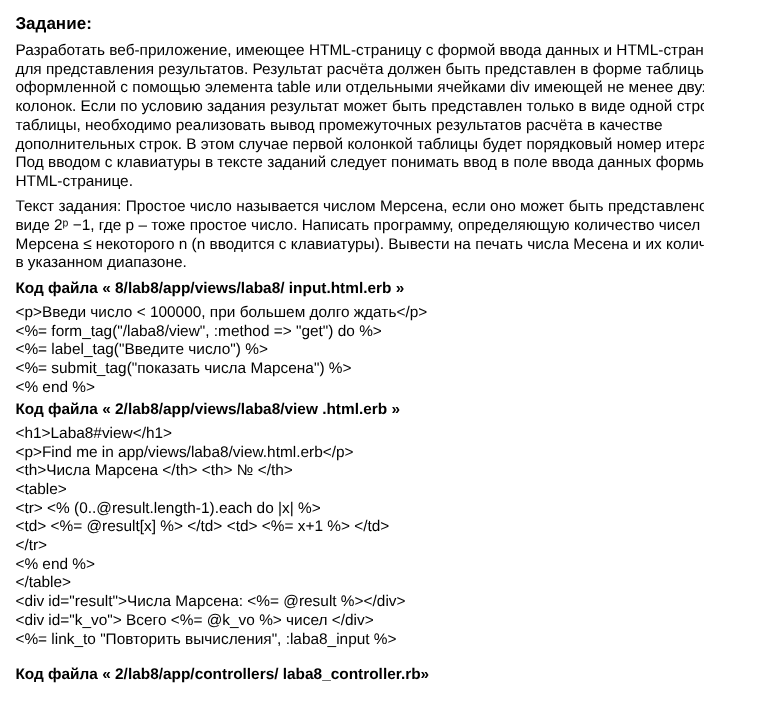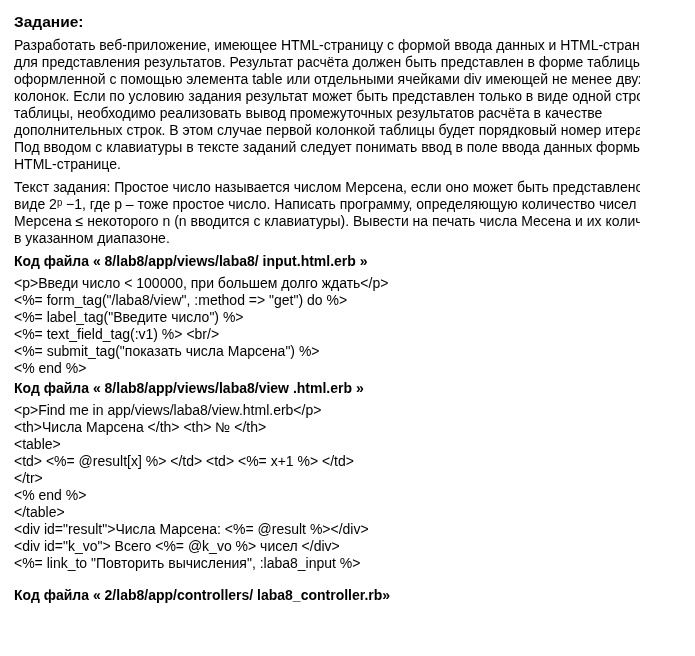--- a/index.html
+++ b/index.html
@@ -53,30 +53,31 @@
   <h1 class="doc-title">Задание:</h1>
 
   <p class="body-text">Разработать веб-приложение, имеющее HTML-страницу с формой ввода данных и HTML-страницу для представления результатов. Результат расчёта должен быть представлен в форме таблицы, оформленной с помощью элемента table или отдельными ячейками div имеющей не менее двух колонок. Если по условию задания результат может быть представлен только в виде одной строки таблицы, необходимо реализовать вывод промежуточных результатов расчёта в качестве дополнительных строк. В этом случае первой колонкой таблицы будет порядковый номер итерации. Под вводом с клавиатуры в тексте заданий следует понимать ввод в поле ввода данных формы на HTML-странице.</p>
   <p class="body-text">Текст задания: Простое число называется числом Мерсена, если оно может быть представлено в виде 2ᵖ −1, где p – тоже простое число. Написать программу, определяющую количество чисел Мерсена ≤ некоторого n (n вводится с клавиатуры). Вывести на печать числа Месена и их количество в указанном диапазоне.</p>
 
   <h2 class="file-heading">Код файла « 8/lab8/app/views/laba8/ input.html.erb »</h2>
   <div class="code-block">
     <div class="code-line">&lt;p&gt;Введи число &lt; 100000, при большем долго ждать&lt;/p&gt;</div>
     <div class="code-line">&lt;%= form_tag("/laba8/view", :method =&gt; "get") do %&gt;</div>
     <div class="code-line">&lt;%= label_tag("Введите число") %&gt;</div>
-    <div class="code-line">&lt;%= text_field_tag(:v1) %&gt; &lt;br/&gt;</div>
     <div class="code-line">&lt;%= submit_tag("показать числа Марсена") %&gt;</div>
     <div class="code-line">&lt;% end %&gt;</div>
   </div>
 
-  <h2 class="file-heading">Код файла « 8/lab8/app/views/laba8/view .html.erb »</h2>
+  <h2 class="file-heading">Код файла « 2/lab8/app/views/laba8/view .html.erb »</h2>
   <div class="code-block">
+    <div class="code-line">&lt;h1&gt;Laba8#view&lt;/h1&gt;</div>
     <div class="code-line">&lt;p&gt;Find me in app/views/laba8/view.html.erb&lt;/p&gt;</div>
     <div class="code-line">&lt;th&gt;Числа Марсена &lt;/th&gt; &lt;th&gt; № &lt;/th&gt;</div>
     <div class="code-line">&lt;table&gt;</div>
+    <div class="code-line">&lt;tr&gt; &lt;% (0..@result.length-1).each do |x| %&gt;</div>
     <div class="code-line">&lt;td&gt; &lt;%= @result[x] %&gt; &lt;/td&gt; &lt;td&gt; &lt;%= x+1 %&gt; &lt;/td&gt;</div>
     <div class="code-line">&lt;/tr&gt;</div>
     <div class="code-line">&lt;% end %&gt;</div>
     <div class="code-line">&lt;/table&gt;</div>
     <div class="code-line">&lt;div id="result"&gt;Числа Марсена: &lt;%= @result %&gt;&lt;/div&gt;</div>
     <div class="code-line">&lt;div id="k_vo"&gt; Всего &lt;%= @k_vo %&gt; чисел &lt;/div&gt;</div>
     <div class="code-line">&lt;%= link_to "Повторить вычисления", :laba8_input %&gt;</div>
   </div>
 
   <h2 class="file-heading spaced">Код файла « 2/lab8/app/controllers/ laba8_controller.rb»</h2>

